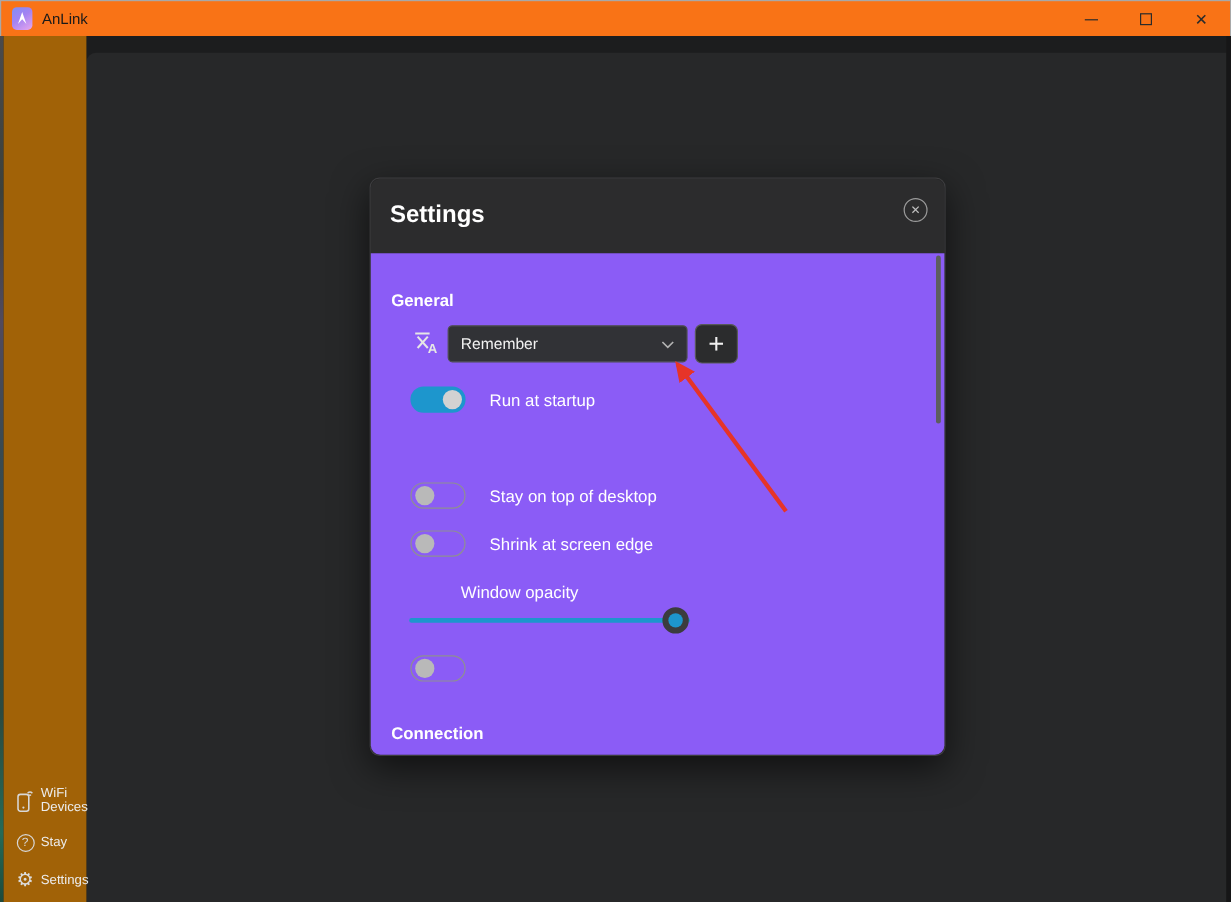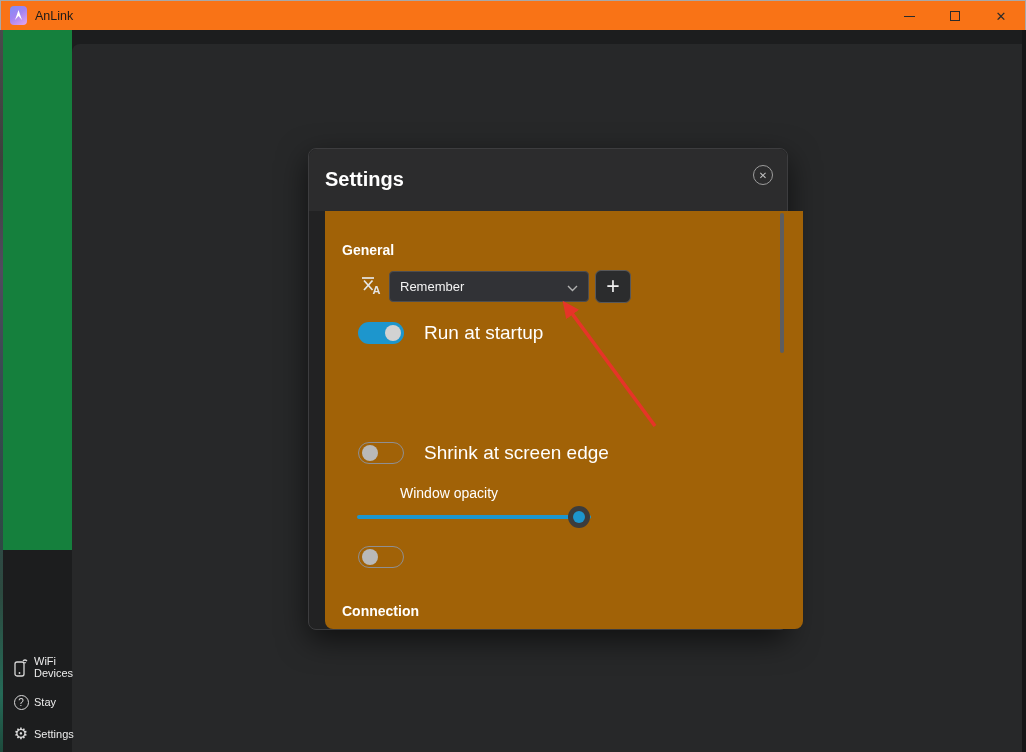--- a/index.html
+++ b/index.html
@@ -18,21 +18,21 @@
   .win-btn { width:46px; height:28px; display:flex; align-items:center; justify-content:center; cursor:default; }
   .min-glyph { width:11px; height:0; border-top:1px solid #2b2b2b; }
   .max-glyph { width:10px; height:10px; border:1px solid #2b2b2b; }
   .close-glyph { font-size:13px; color:#2b2b2b; line-height:1; }
 
   
   .app-area { position:absolute; left:0; top:30px; width:1026px; height:722px; background:#1c1d1e; }
   .desktop-strip-left { position:absolute; left:0; top:0; width:3px; height:722px;
      background:linear-gradient(180deg,#4a4a4c 0%,#3c413c 18%,#514a5e 33%,#394a52 48%,#31494a 62%,#2c4a40 78%,#256a57 92%,#1d4a3c 100%); }
   .desktop-strip-right { position:absolute; right:0; top:0; width:4px; height:722px; background:#161617; }
-  .sidebar { position:absolute; left:3px; top:0; width:69px; height:520px; background:#15803d; }
+  .sidebar { position:absolute; left:3px; top:0; width:69px; height:722px; background:#a16207; }
   .main-panel { position:absolute; left:72px; top:14px; right:4px; bottom:0; background:#272829;
                 border-top-left-radius:8px; }
 
   
   .side-item { position:absolute; left:0; width:69px; display:flex; align-items:center; color:#ececec; cursor:default; }
   .side-icon { width:20px; display:flex; justify-content:center; margin-left:8px; flex:none; }
   .side-label { margin-left:3px; font-size:11px; line-height:12.5px; width:40px; }
   .gear-glyph { font-size:16px; color:#dcdcdc; line-height:1; }
   .help-circle { width:15px; height:15px; border:1.2px solid #d8d8d8; border-radius:50%;
                  display:flex; align-items:center; justify-content:center; font-size:10px; color:#d8d8d8; }
@@ -40,21 +40,21 @@
   
   .dialog { position:absolute; left:308px; top:118px; width:480px; height:482px;
             background:#222223; border:1px solid #3d3d3f; border-radius:8px;
             box-shadow:0 10px 30px rgba(0,0,0,.6); }
   .dialog-header { position:absolute; left:0; top:0; width:478px; height:62px; background:#2c2c2d;
                    border-radius:8px 8px 0 0; }
   .dialog-title { position:absolute; left:16px; top:19px; font-size:20px; font-weight:bold; color:#ffffff; }
   .dialog-close { position:absolute; right:14px; top:16px; width:20px; height:20px; border:1px solid #9c9c9c;
                   border-radius:50%; display:flex; align-items:center; justify-content:center;
                   color:#c2c2c2; font-size:10px; cursor:default; }
-  .dialog-body { position:absolute; left:16px; top:62px; width:478px; height:418px; background:#a16207;
+  .dialog-body { position:absolute; left:0; top:62px; width:478px; height:418px; background:#8b5cf6;
                  border-radius:0 0 8px 8px; }
 
   .section-header { position:absolute; left:17px; font-size:14px; font-weight:bold; color:#ffffff; }
   .sec-general { top:31px; }
   .sec-connection { top:392px; }
 
   .translate-icon { position:absolute; left:34px; top:62px; }
   .lang-select { position:absolute; left:64px; top:60px; width:200px; height:31px; background:#313236;
                  border:1px solid #4d4d50; border-radius:4px; display:flex; align-items:center; cursor:default; }
   .lang-value { margin-left:10px; font-size:13px; color:#f2f2f2; flex:1; }
@@ -63,21 +63,21 @@
               border:1px solid #58585a; border-radius:6px; display:flex; align-items:center;
               justify-content:center; cursor:default; }
   .plus-glyph { font-size:23px; font-weight:300; color:#f0f0f0; line-height:18px; margin-top:-2px; }
 
   .toggle-row { position:absolute; left:33px; height:22px; display:flex; align-items:center; }
   .toggle { width:46px; height:22px; border-radius:11px; position:relative; flex:none; cursor:default; }
   .toggle.on { background:#1d96cd; }
   .toggle.on .knob { position:absolute; right:3px; top:3px; width:16px; height:16px; border-radius:50%; background:#d2d2d2; }
   .toggle.off { border:1px solid #8f8f92; background:transparent; }
   .toggle.off .knob { position:absolute; left:3px; top:2px; width:16px; height:16px; border-radius:50%; background:#b9b9b9; }
-  .toggle-label { margin-left:20px; font-size:19px; color:#ffffff; white-space:nowrap; }
+  .toggle-label { margin-left:20px; font-size:14px; color:#ffffff; white-space:nowrap; }
   .row-1 { top:111px; } .row-2 { top:151px; } .row-3 { top:191px; } .row-4 { top:231px; } .row-5 { top:335px; }
 
   .opacity-label { position:absolute; left:32px; top:274px; font-size:14px; color:#ffffff;margin-left:43px; }
   .slider { position:absolute; left:32px; top:295px; width:234px; height:22px; cursor:default; }
   .slider-track { position:absolute; left:0; top:9px; width:234px; height:4px; border-radius:2px; background:#1d96cd; }
   .slider-thumb { position:absolute; left:211px; top:0; width:22px; height:22px; border-radius:50%;
                   background:#3b3c3d; display:flex; align-items:center; justify-content:center; }
   .slider-thumb-inner { width:12px; height:12px; border-radius:50%; background:#1d96cd; }
 
   .dlg-scrollbar { position:absolute; right:3px; top:64px; width:4px; height:140px; background:#5d5d5f; border-radius:2px; }
@@ -169,20 +169,26 @@
       <div class="plus-btn">
         <span class="plus-glyph">+</span>
       </div>
 
       <div class="toggle-row row-1">
         <div class="toggle on">
             <div class="knob"></div>
           </div>
         <span class="toggle-label">Run at startup</span>
       </div>
+      <div class="toggle-row row-3">
+        <div class="toggle off">
+            <div class="knob"></div>
+          </div>
+        <span class="toggle-label">Stay on top of desktop</span>
+      </div>
       <div class="toggle-row row-4">
         <div class="toggle off">
             <div class="knob"></div>
           </div>
         <span class="toggle-label">Shrink at screen edge</span>
       </div>
 
       <span class="opacity-label">Window opacity</span>
       <div class="slider">
         <div class="slider-track"></div>

